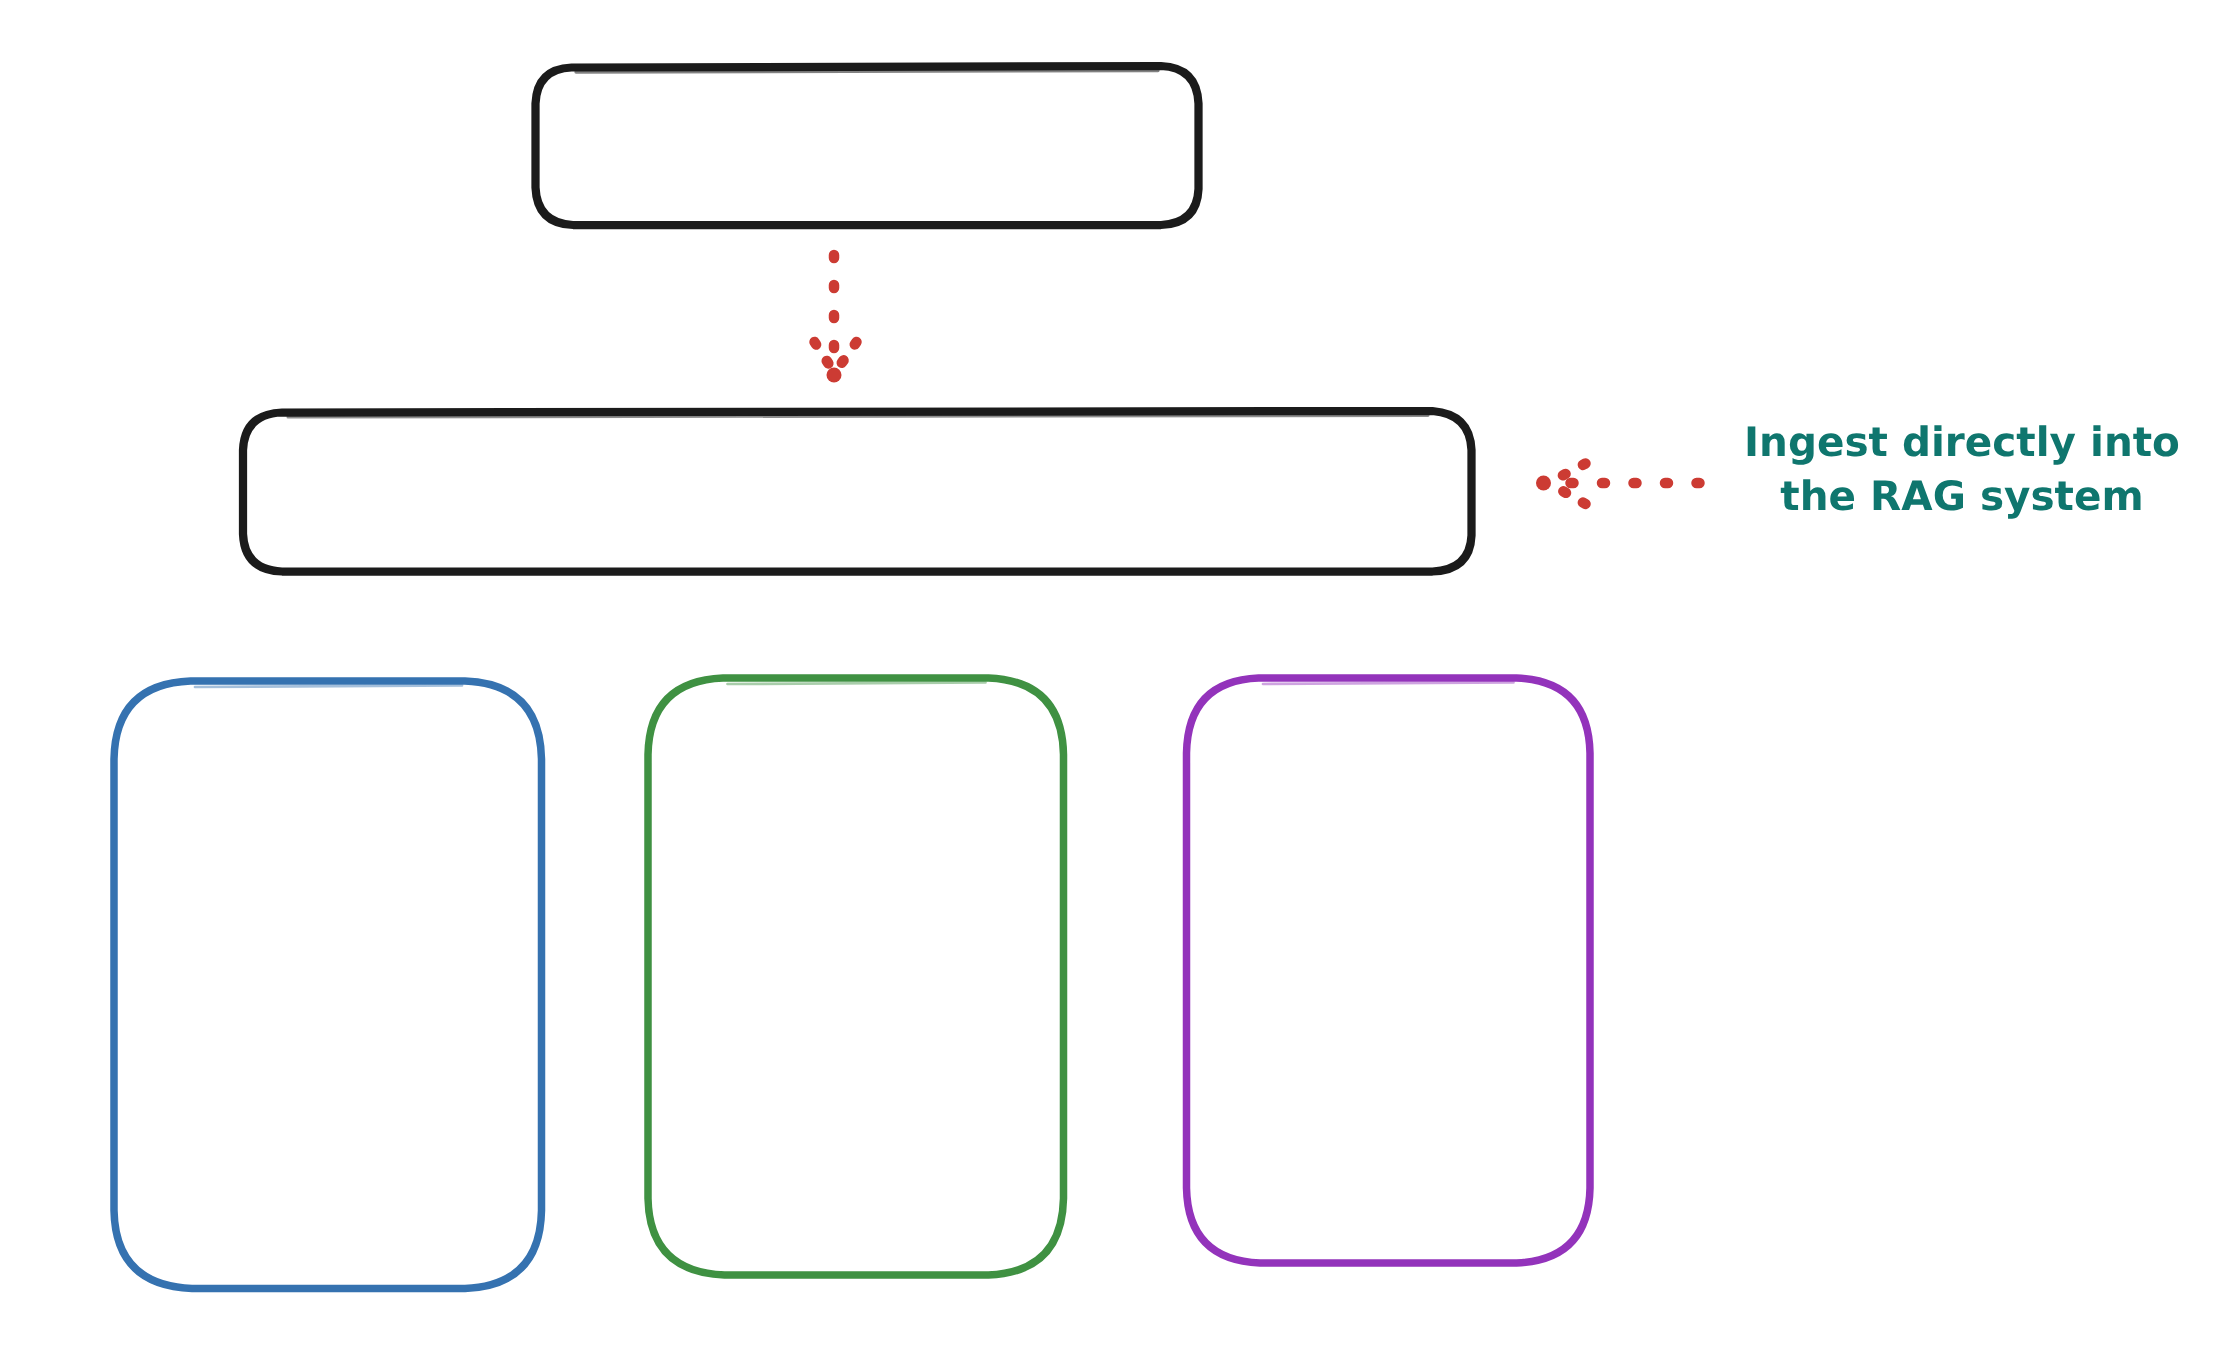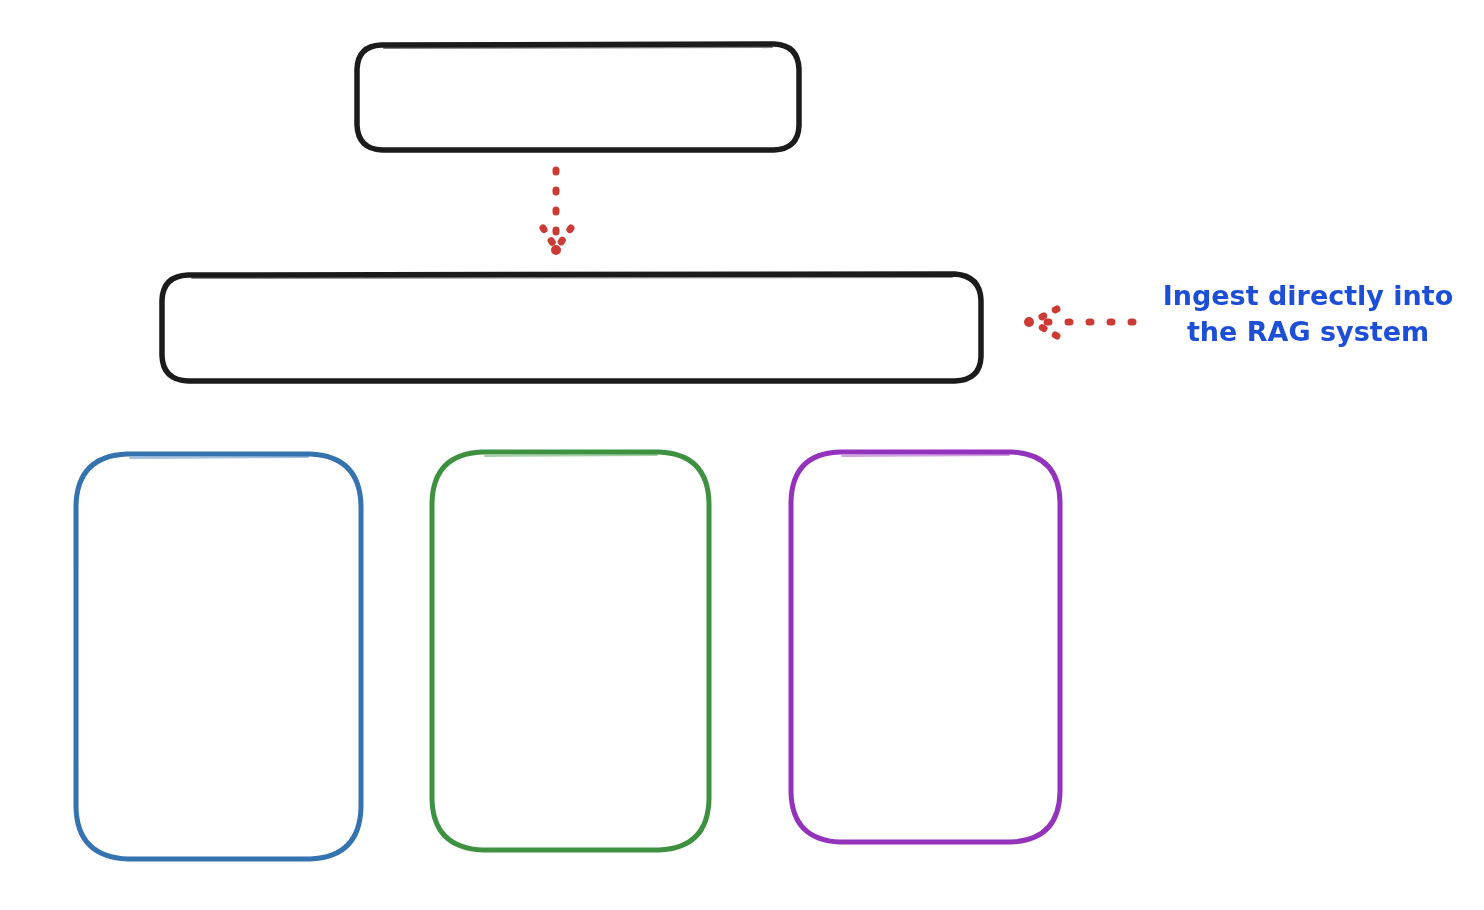--- a/index.html
+++ b/index.html
@@ -96,21 +96,21 @@
     width: 1484px; height: 910px;
     pointer-events: none;
   }
 
   
   #ingest-note {
     position: absolute;
     left: 1143px;
     top: 278px;
     width: 330px;
-    color: #1d4ed8;
+    color: #0f766e;
     font-family: "DejaVu Sans", sans-serif;
     font-size: 27px;
     font-weight: 600;
     line-height: 1.34;
     white-space: pre-line;
     text-align: center;
   }
 </style>
 </head>
 <body>

